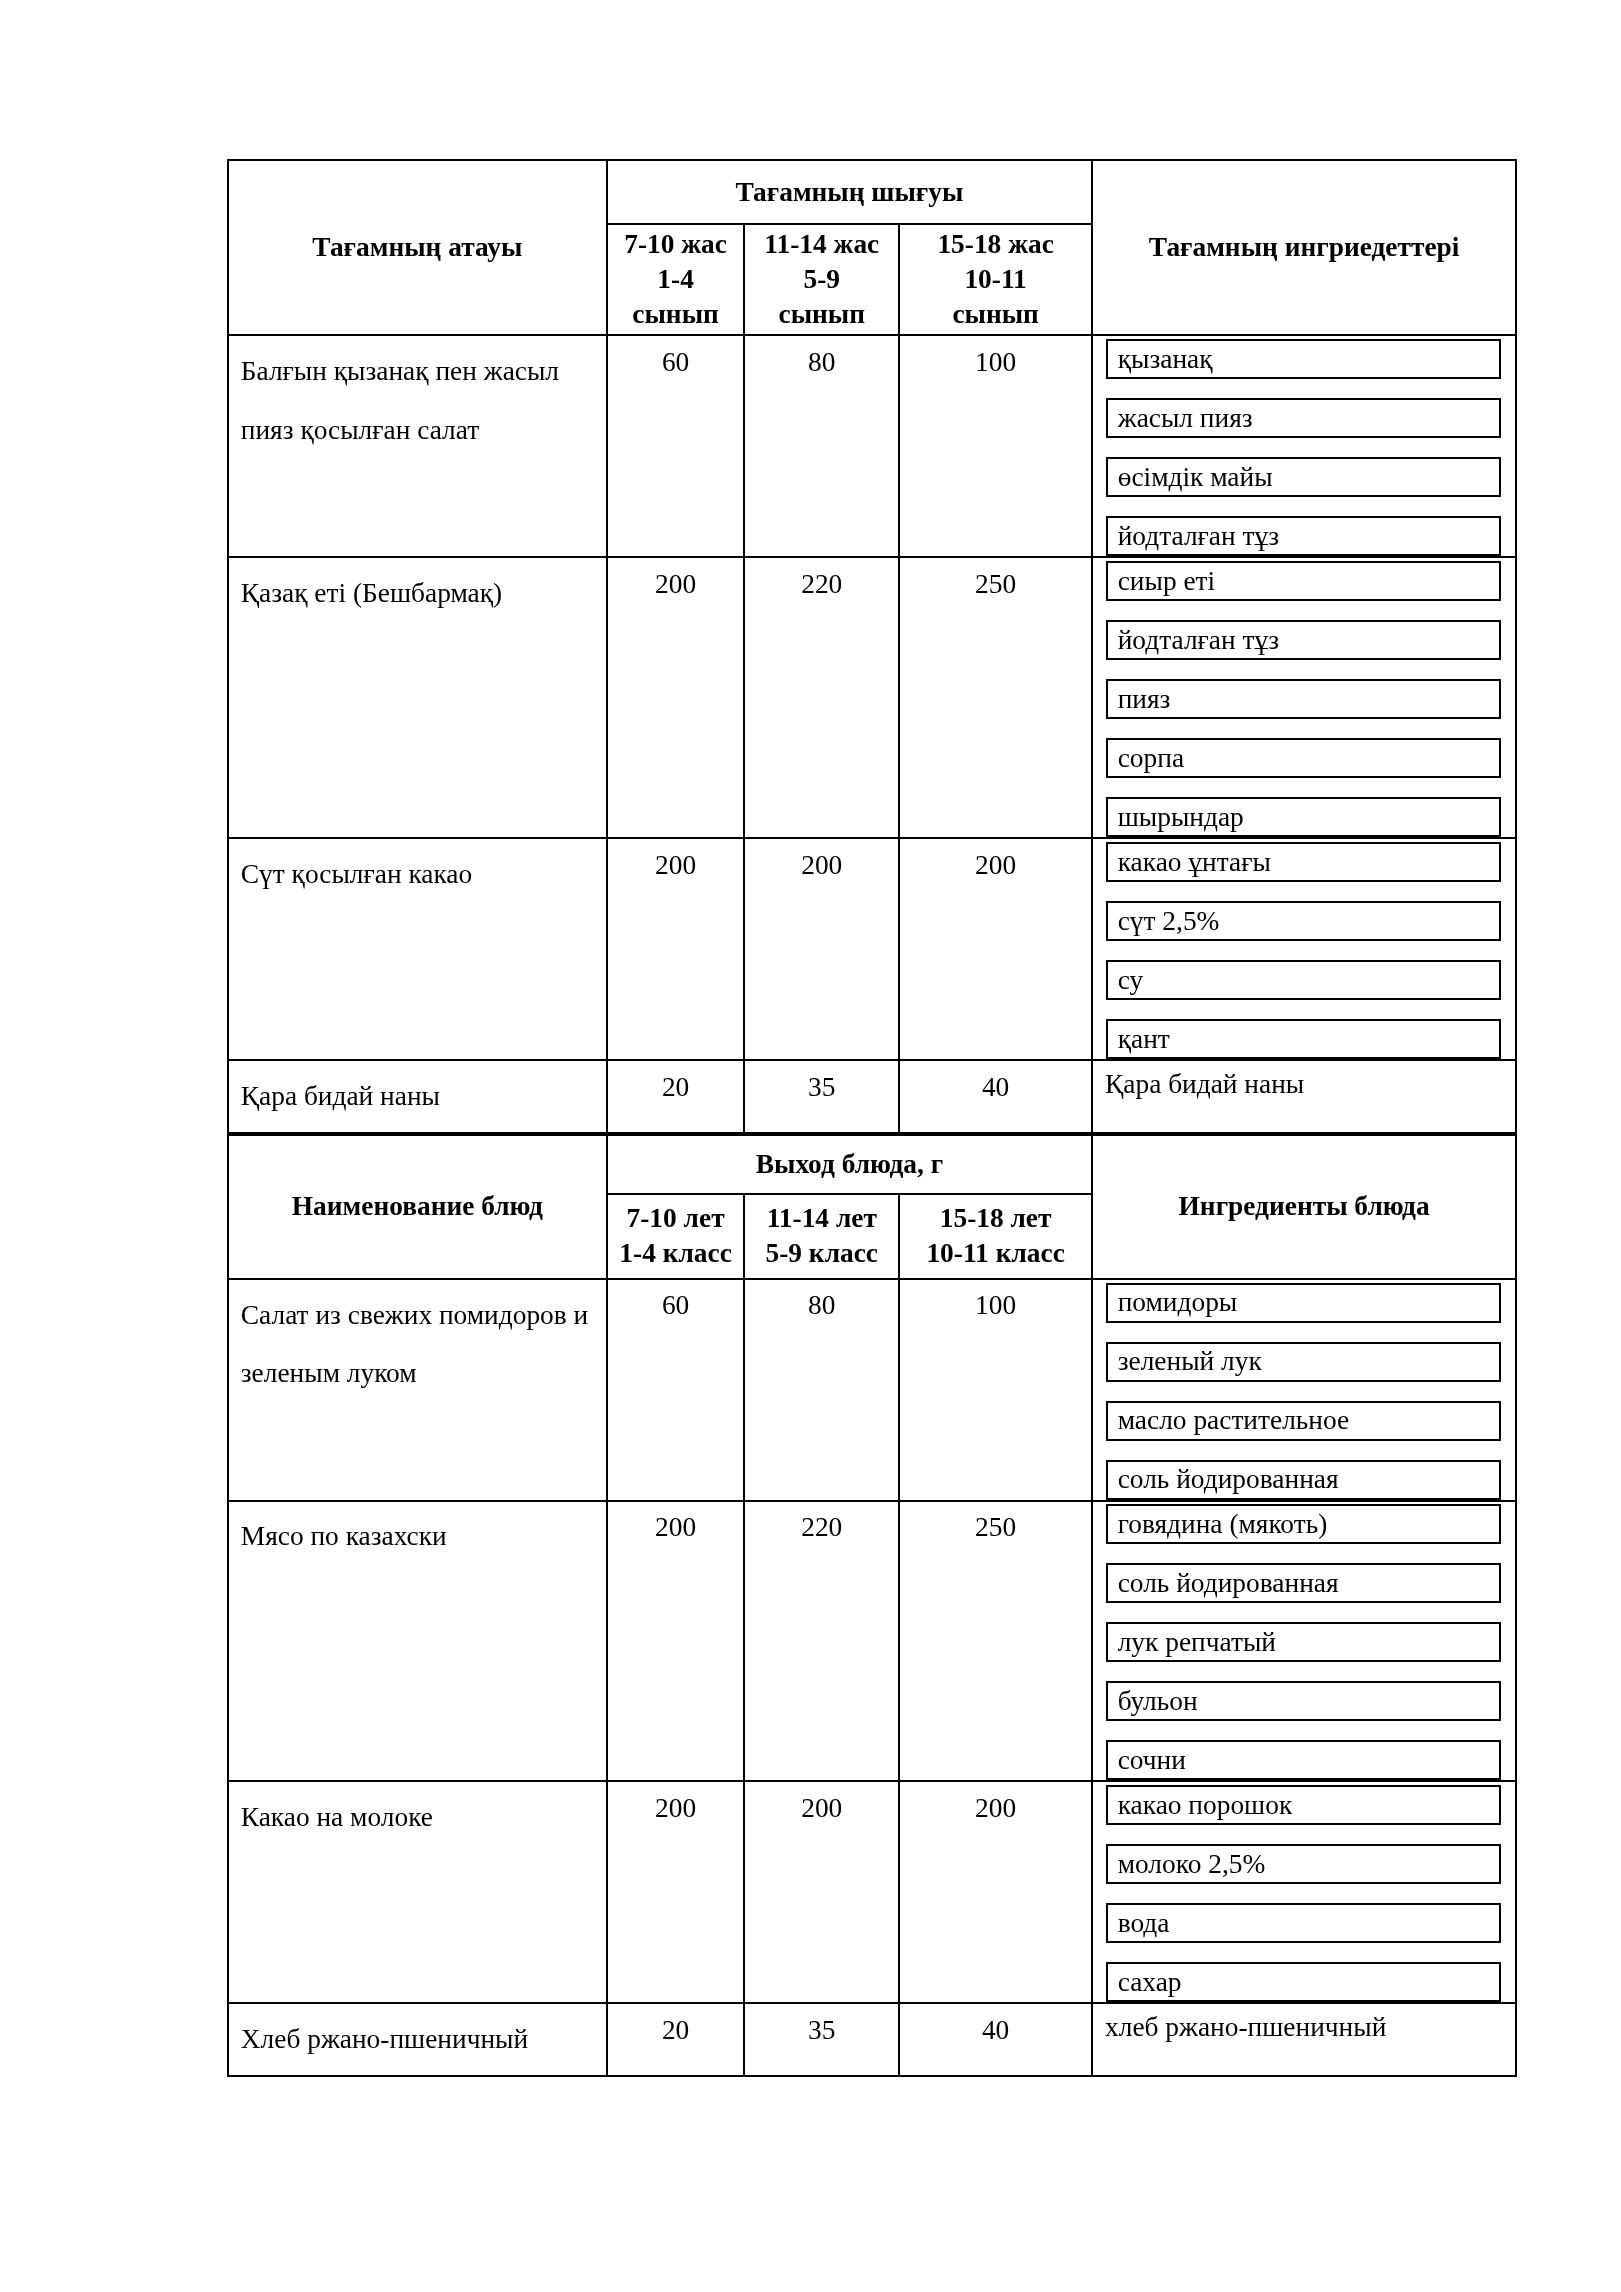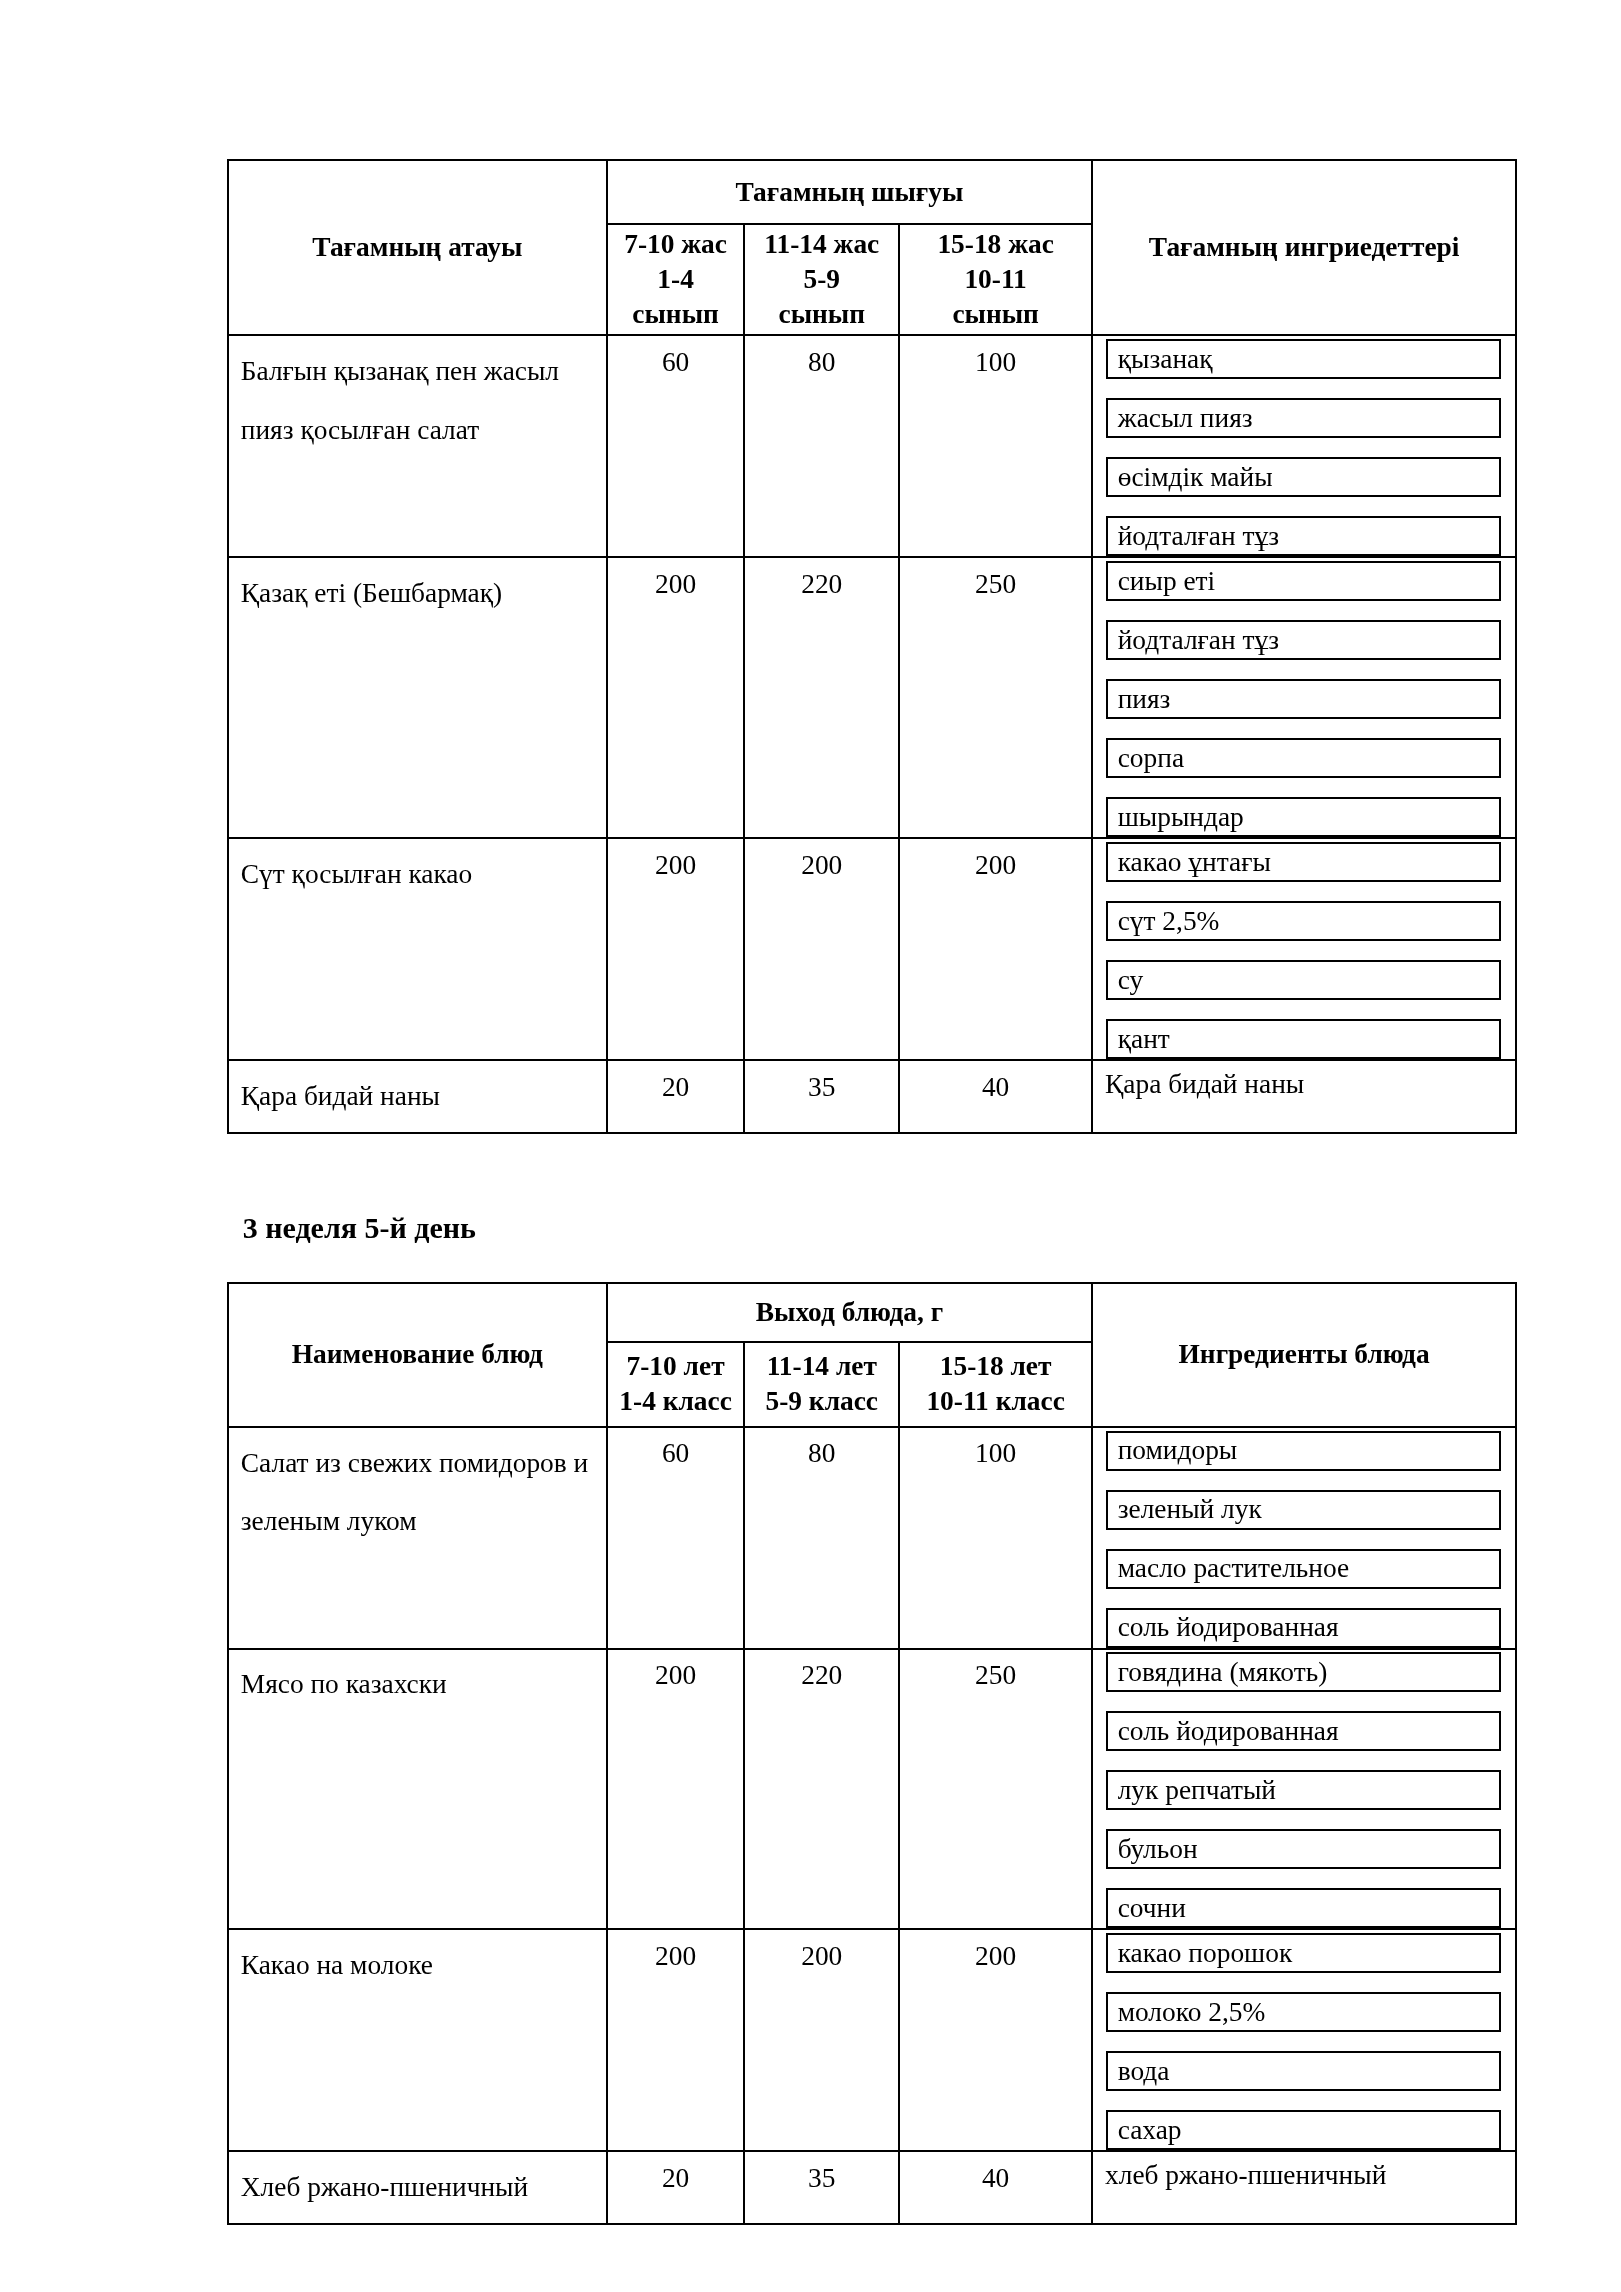--- a/index.html
+++ b/index.html
@@ -174,21 +174,20 @@
       <tr class="t1-r3">
         <td class="name-cell">Қара бидай наны</td>
         <td class="num-cell">20</td>
         <td class="num-cell">35</td>
         <td class="num-cell">40</td>
         <td class="ing-plain">Қара бидай наны</td>
       </tr>
     </tbody>
   </table>
 
-  <h2 class="section-heading heading-2">3 неделя 5-й день</h2>
 
   <table class="menu-table">
     <colgroup>
       <col class="c-name">
         <col class="c-age1">
         <col class="c-age2">
         <col class="c-age3">
         <col class="c-ing">
     </colgroup>
     <thead>

